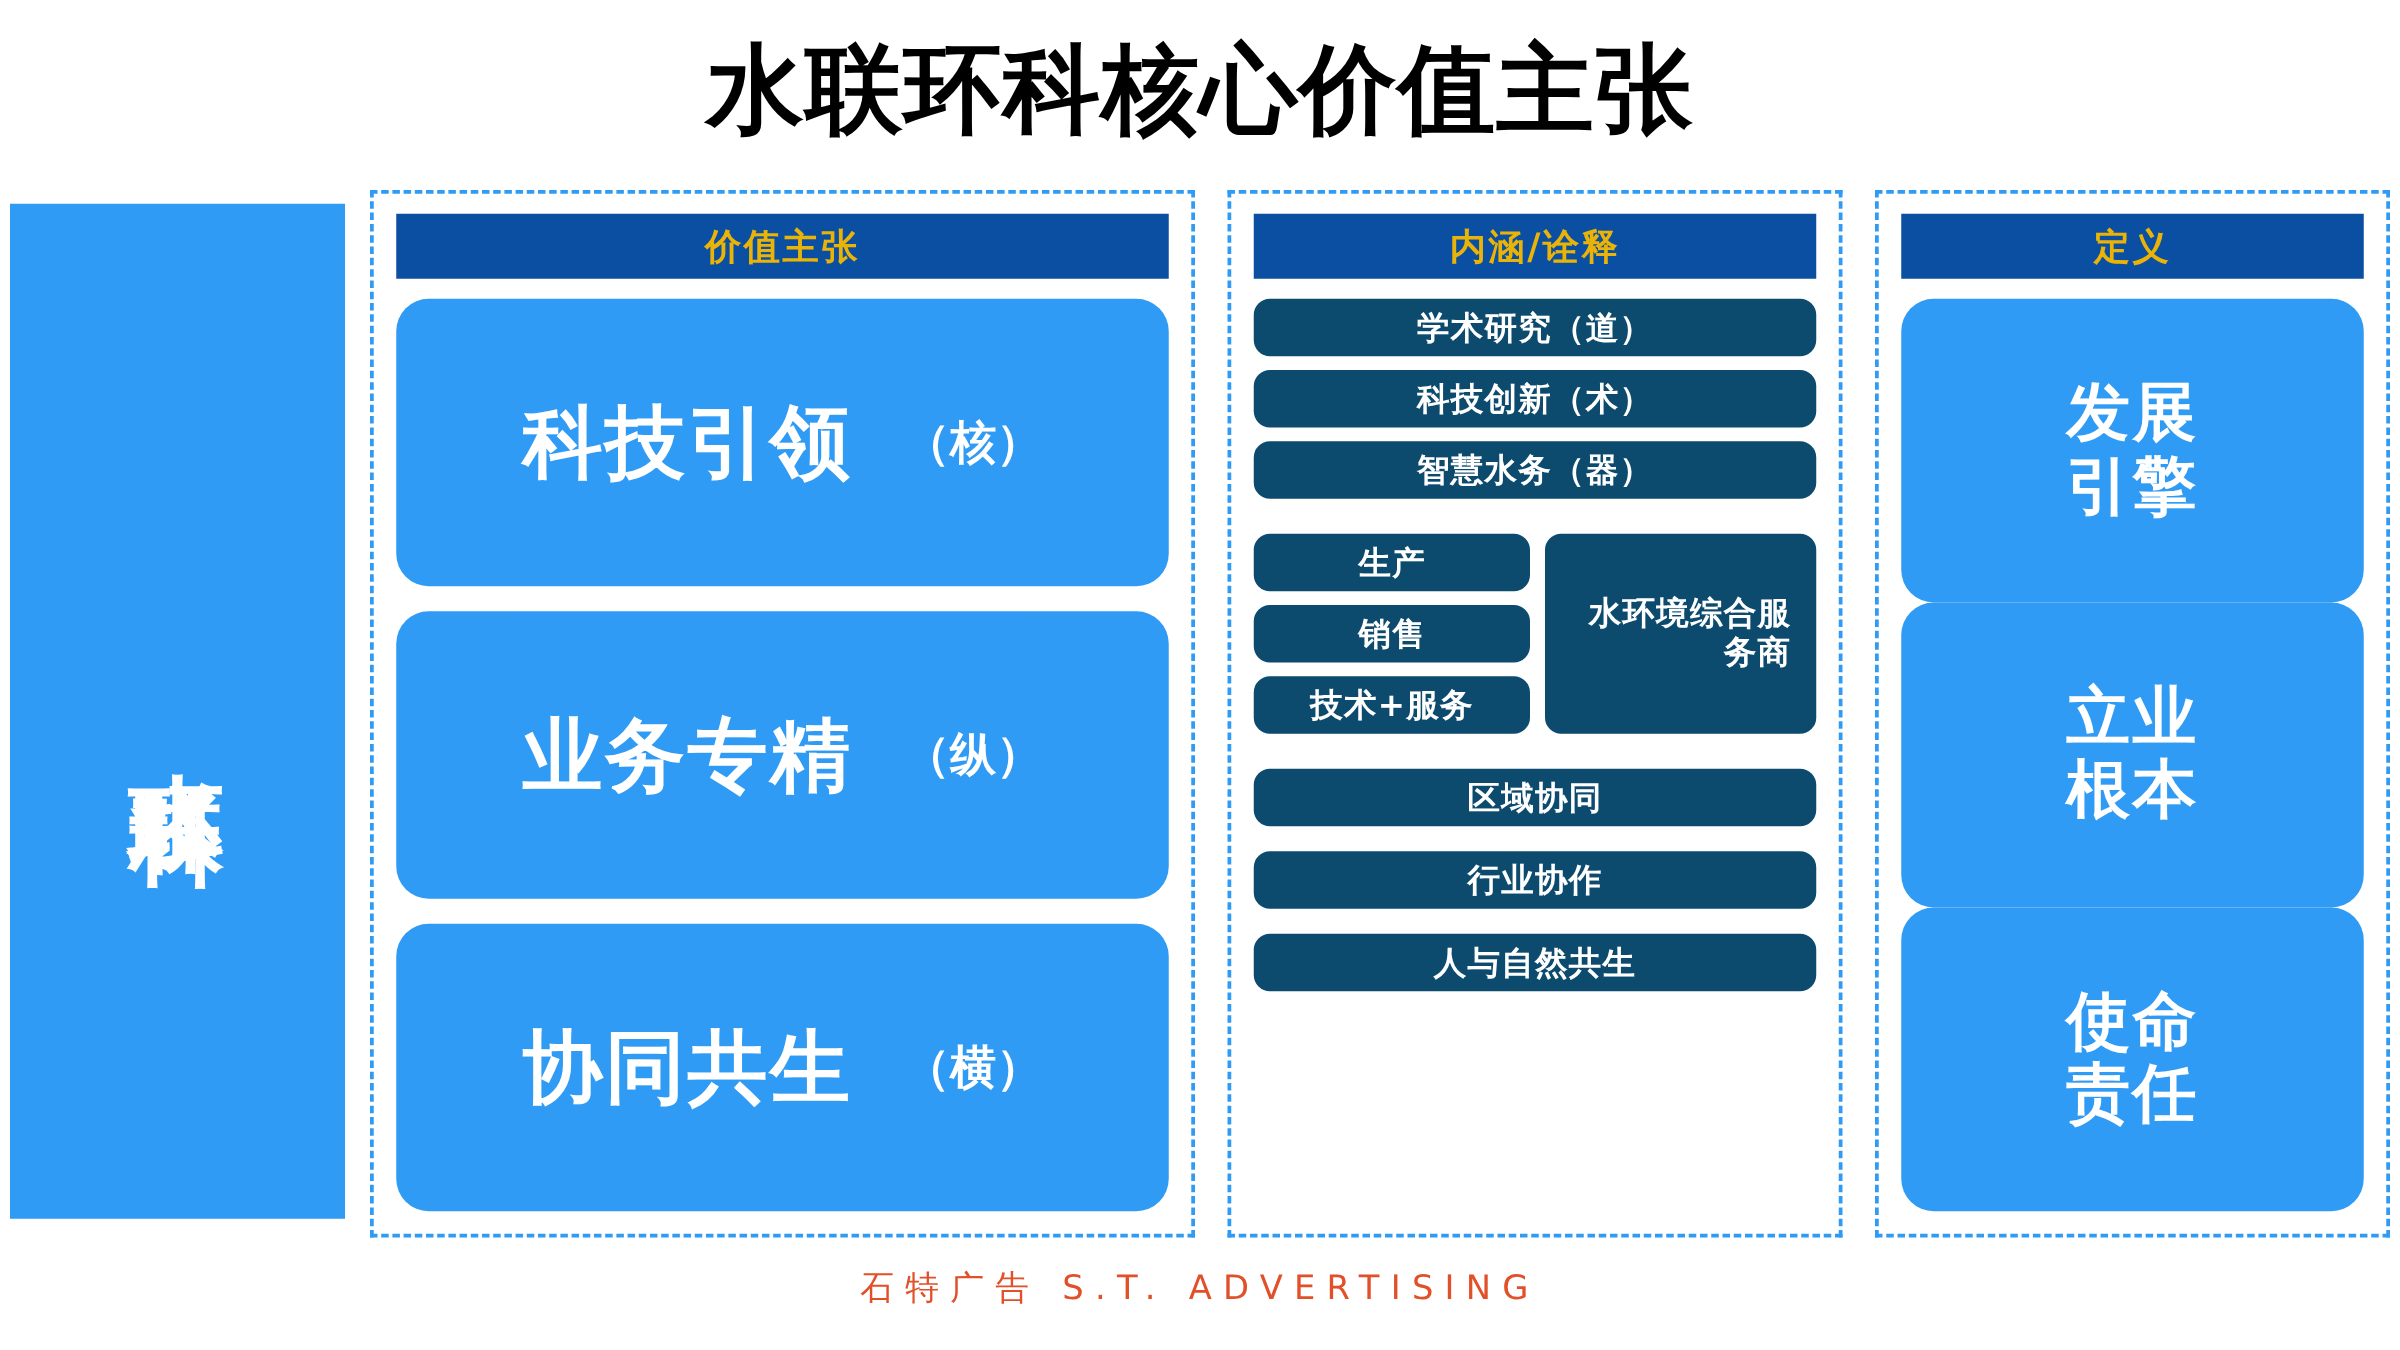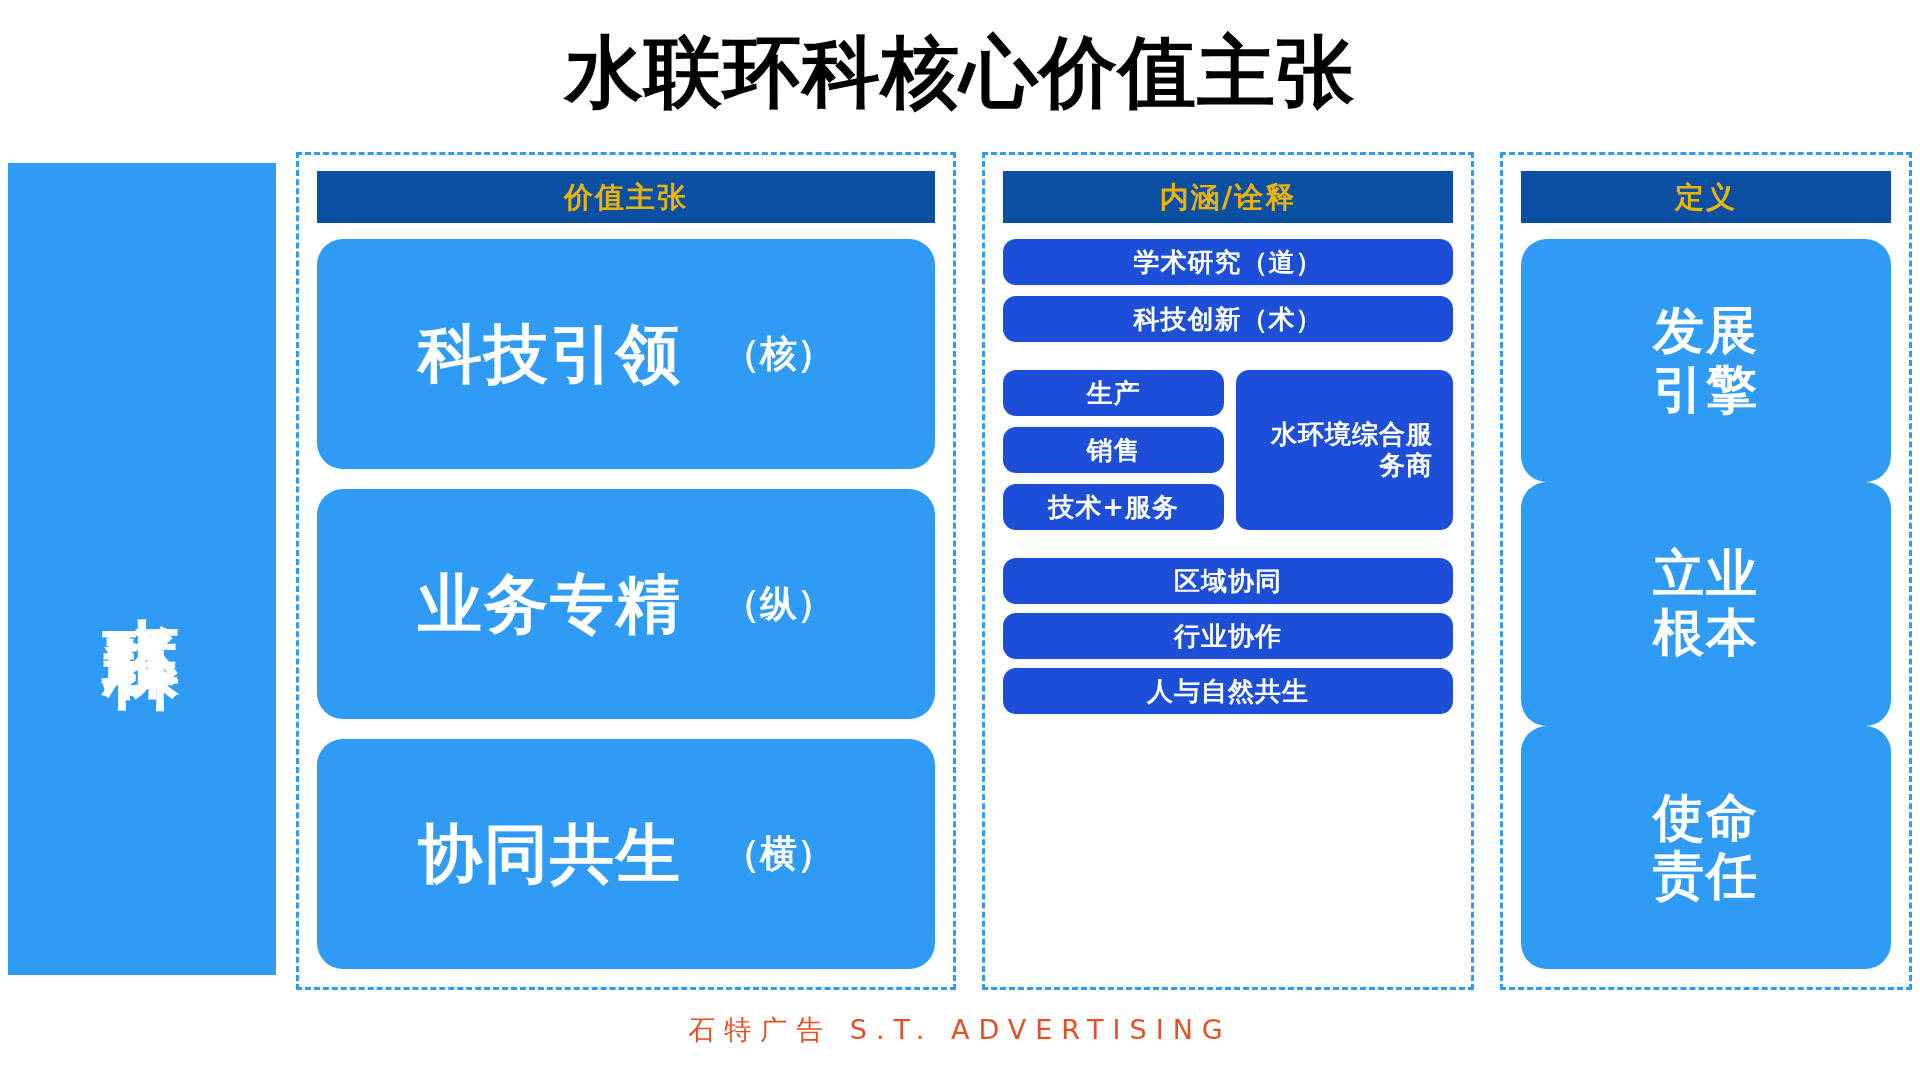--- a/index.html
+++ b/index.html
@@ -107,21 +107,21 @@
     margin-left: 14px;
     letter-spacing: 0px;
   }
 
   
   #col-2 .col-body { gap: 16px; }
   .chip-group { display: flex; gap: 12px; }
   .chip-col { display: flex; flex-direction: column; gap: 11px; flex: 1 1 auto; }
 
   .chip {
-    background: #1d4ed8;
+    background: #0c4a6e;
     border-radius: 13px;
     color: #ffffff;
     font-size: 26px;
     font-weight: 800;
     text-align: center;
     display: flex;
     align-items: center;
     justify-content: center;
     letter-spacing: 1px;
     white-space: nowrap;
@@ -133,21 +133,21 @@
     height: auto;
     flex: 1 1 auto;
     line-height: 1.18;
     white-space: normal;
     word-break: break-all;
     padding: 0 20px;
     text-align: right;
   }
   .chip-group.g1 { flex-direction: column; gap: 11px; margin-bottom: 12px; }
   .chip-group.g2 { flex-direction: row; gap: 12px; margin-bottom: 12px; }
-  .chip-group.g3 { flex-direction: column; gap: 9px; }
+  .chip-group.g3 { flex-direction: column; gap: 20px; }
 
   
   #col-3 .col-body { }
   .def-box {
     flex: 1 1 0;
     background: #2F9BF5;
     border-radius: 26px;
     color: #ffffff;
     font-size: 51px;
     font-weight: 800;
@@ -206,20 +206,21 @@
     </div>
   </div>
 
   <div class="col" id="col-2">
     <div class="col-head">内涵/诠释</div>
     <div class="col-body">
 
       <div class="chip-group g1">
         <div class="chip">学术研究（道）</div>
         <div class="chip">科技创新（术）</div>
+        <div class="chip">智慧水务（器）</div>
       </div>
 
       <div class="chip-group g2">
         <div class="chip-col">
           <div class="chip">生产</div>
           <div class="chip">销售</div>
           <div class="chip">技术+服务</div>
         </div>
         <div class="chip tall">水环境综合服务商</div>
       </div>

